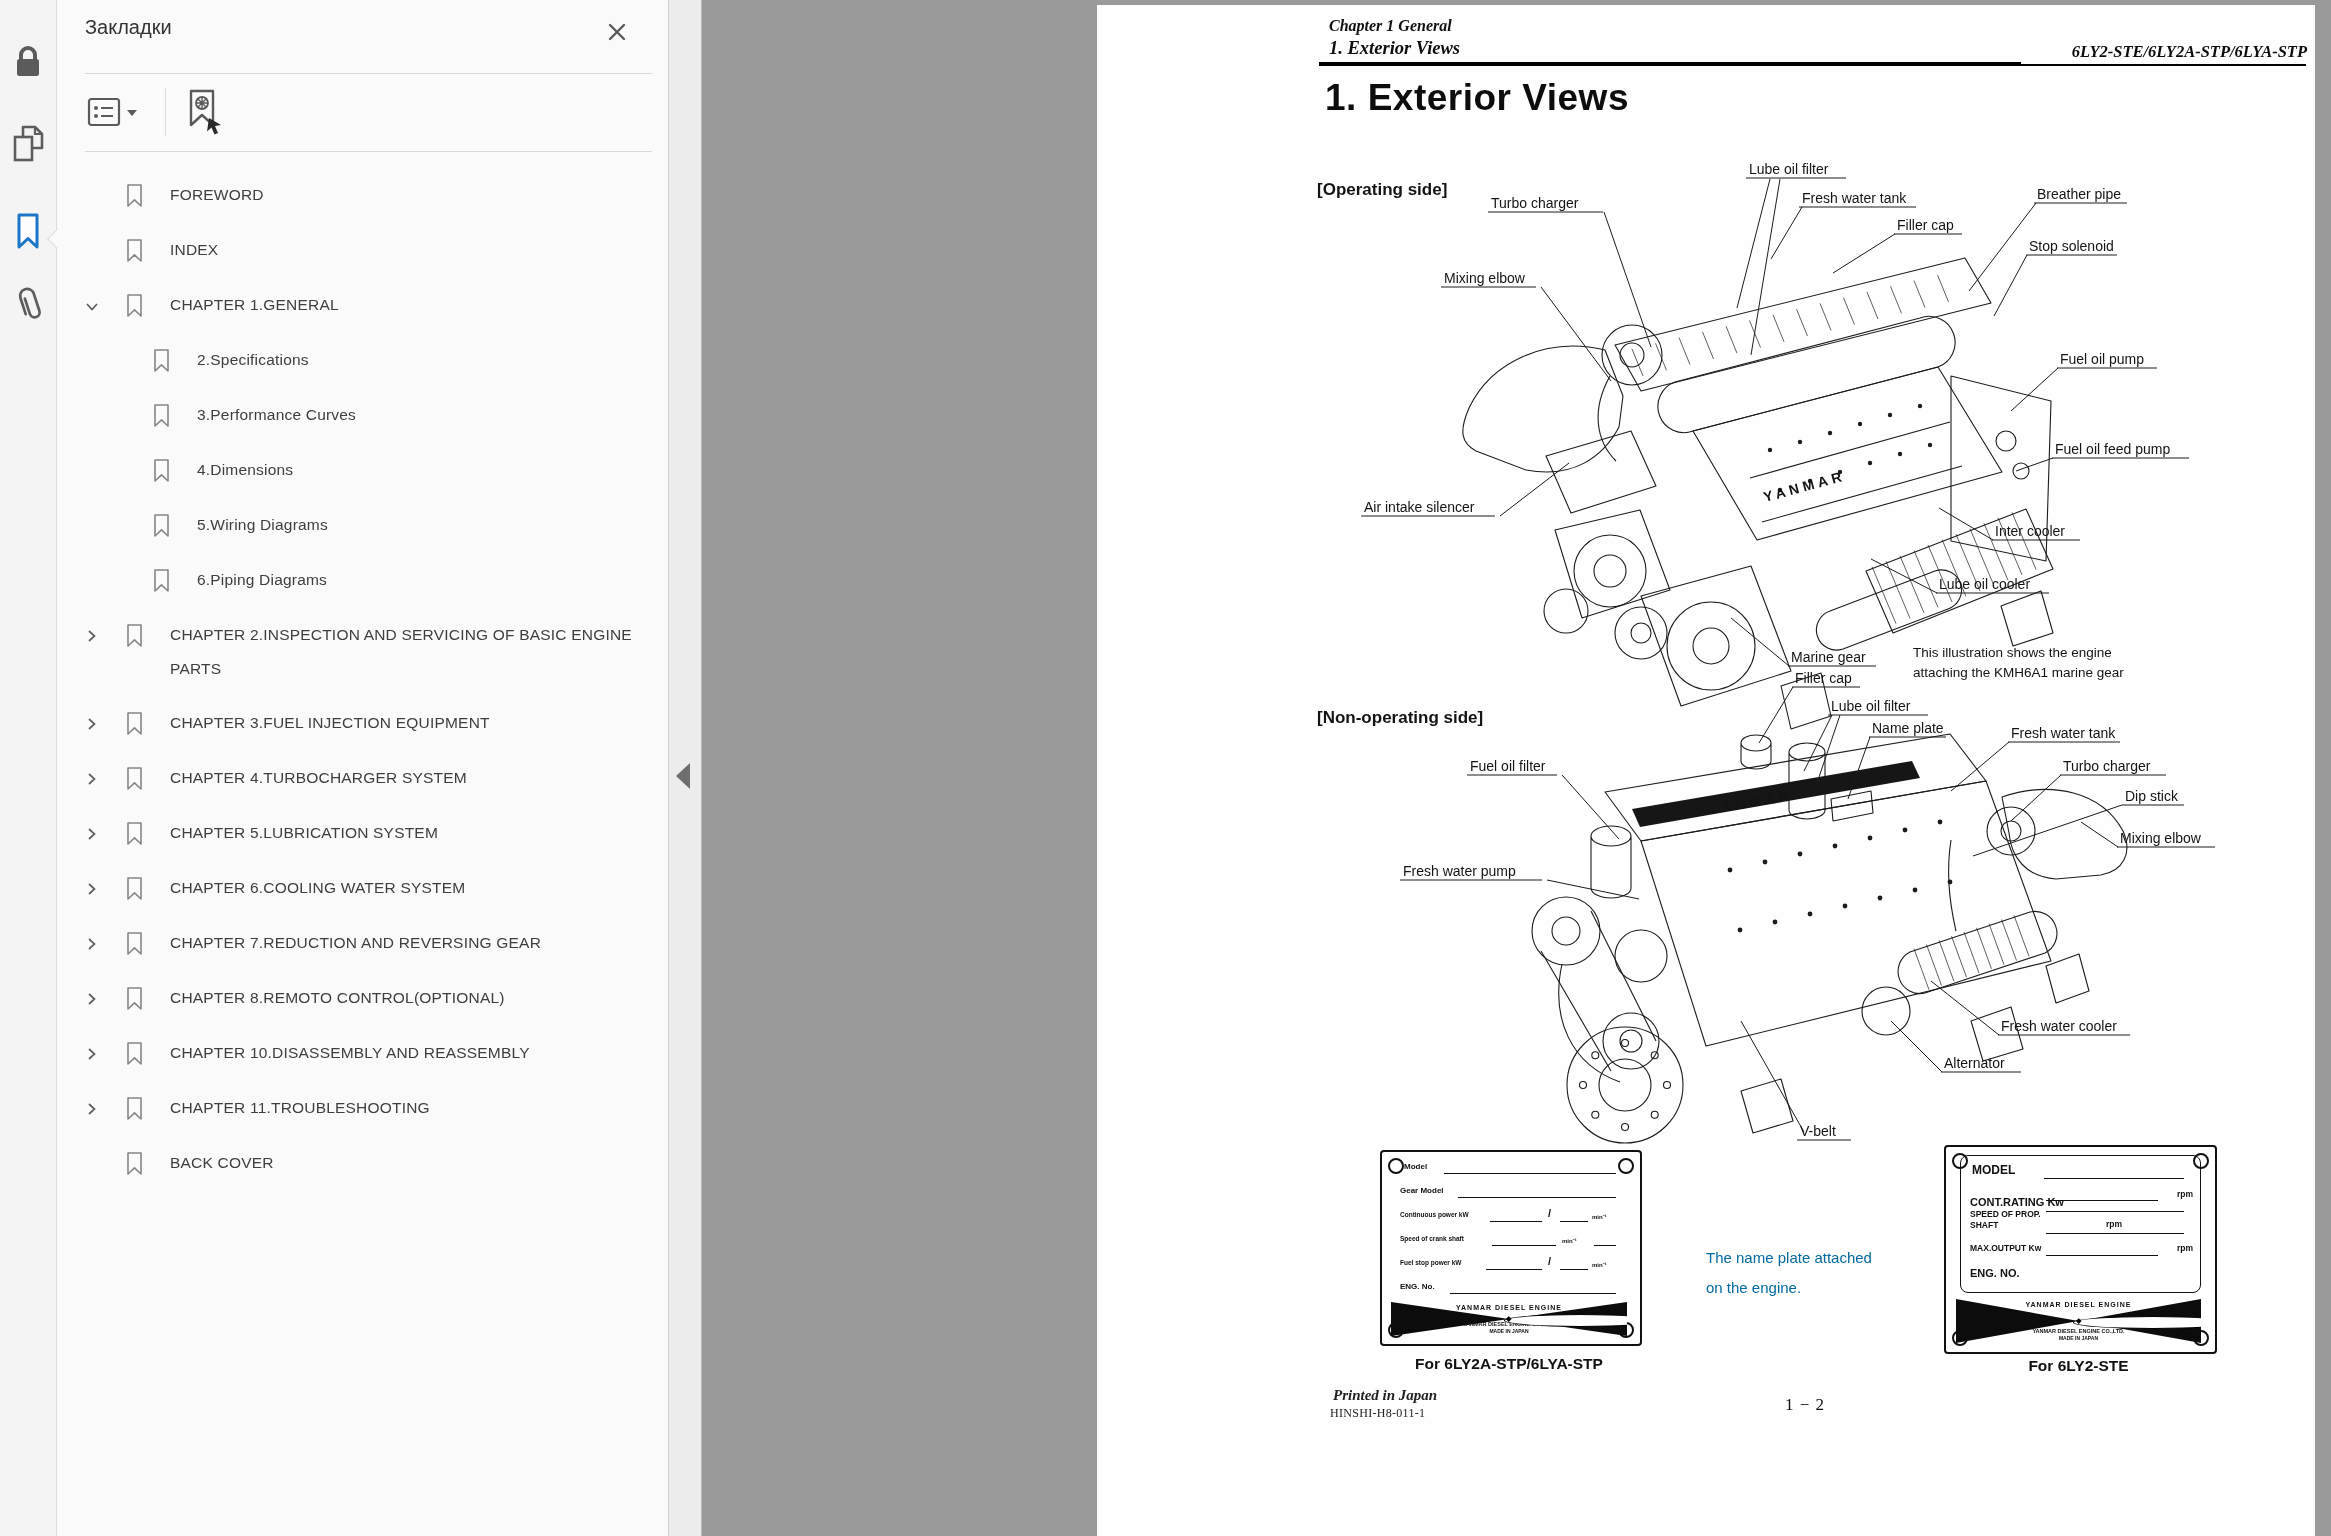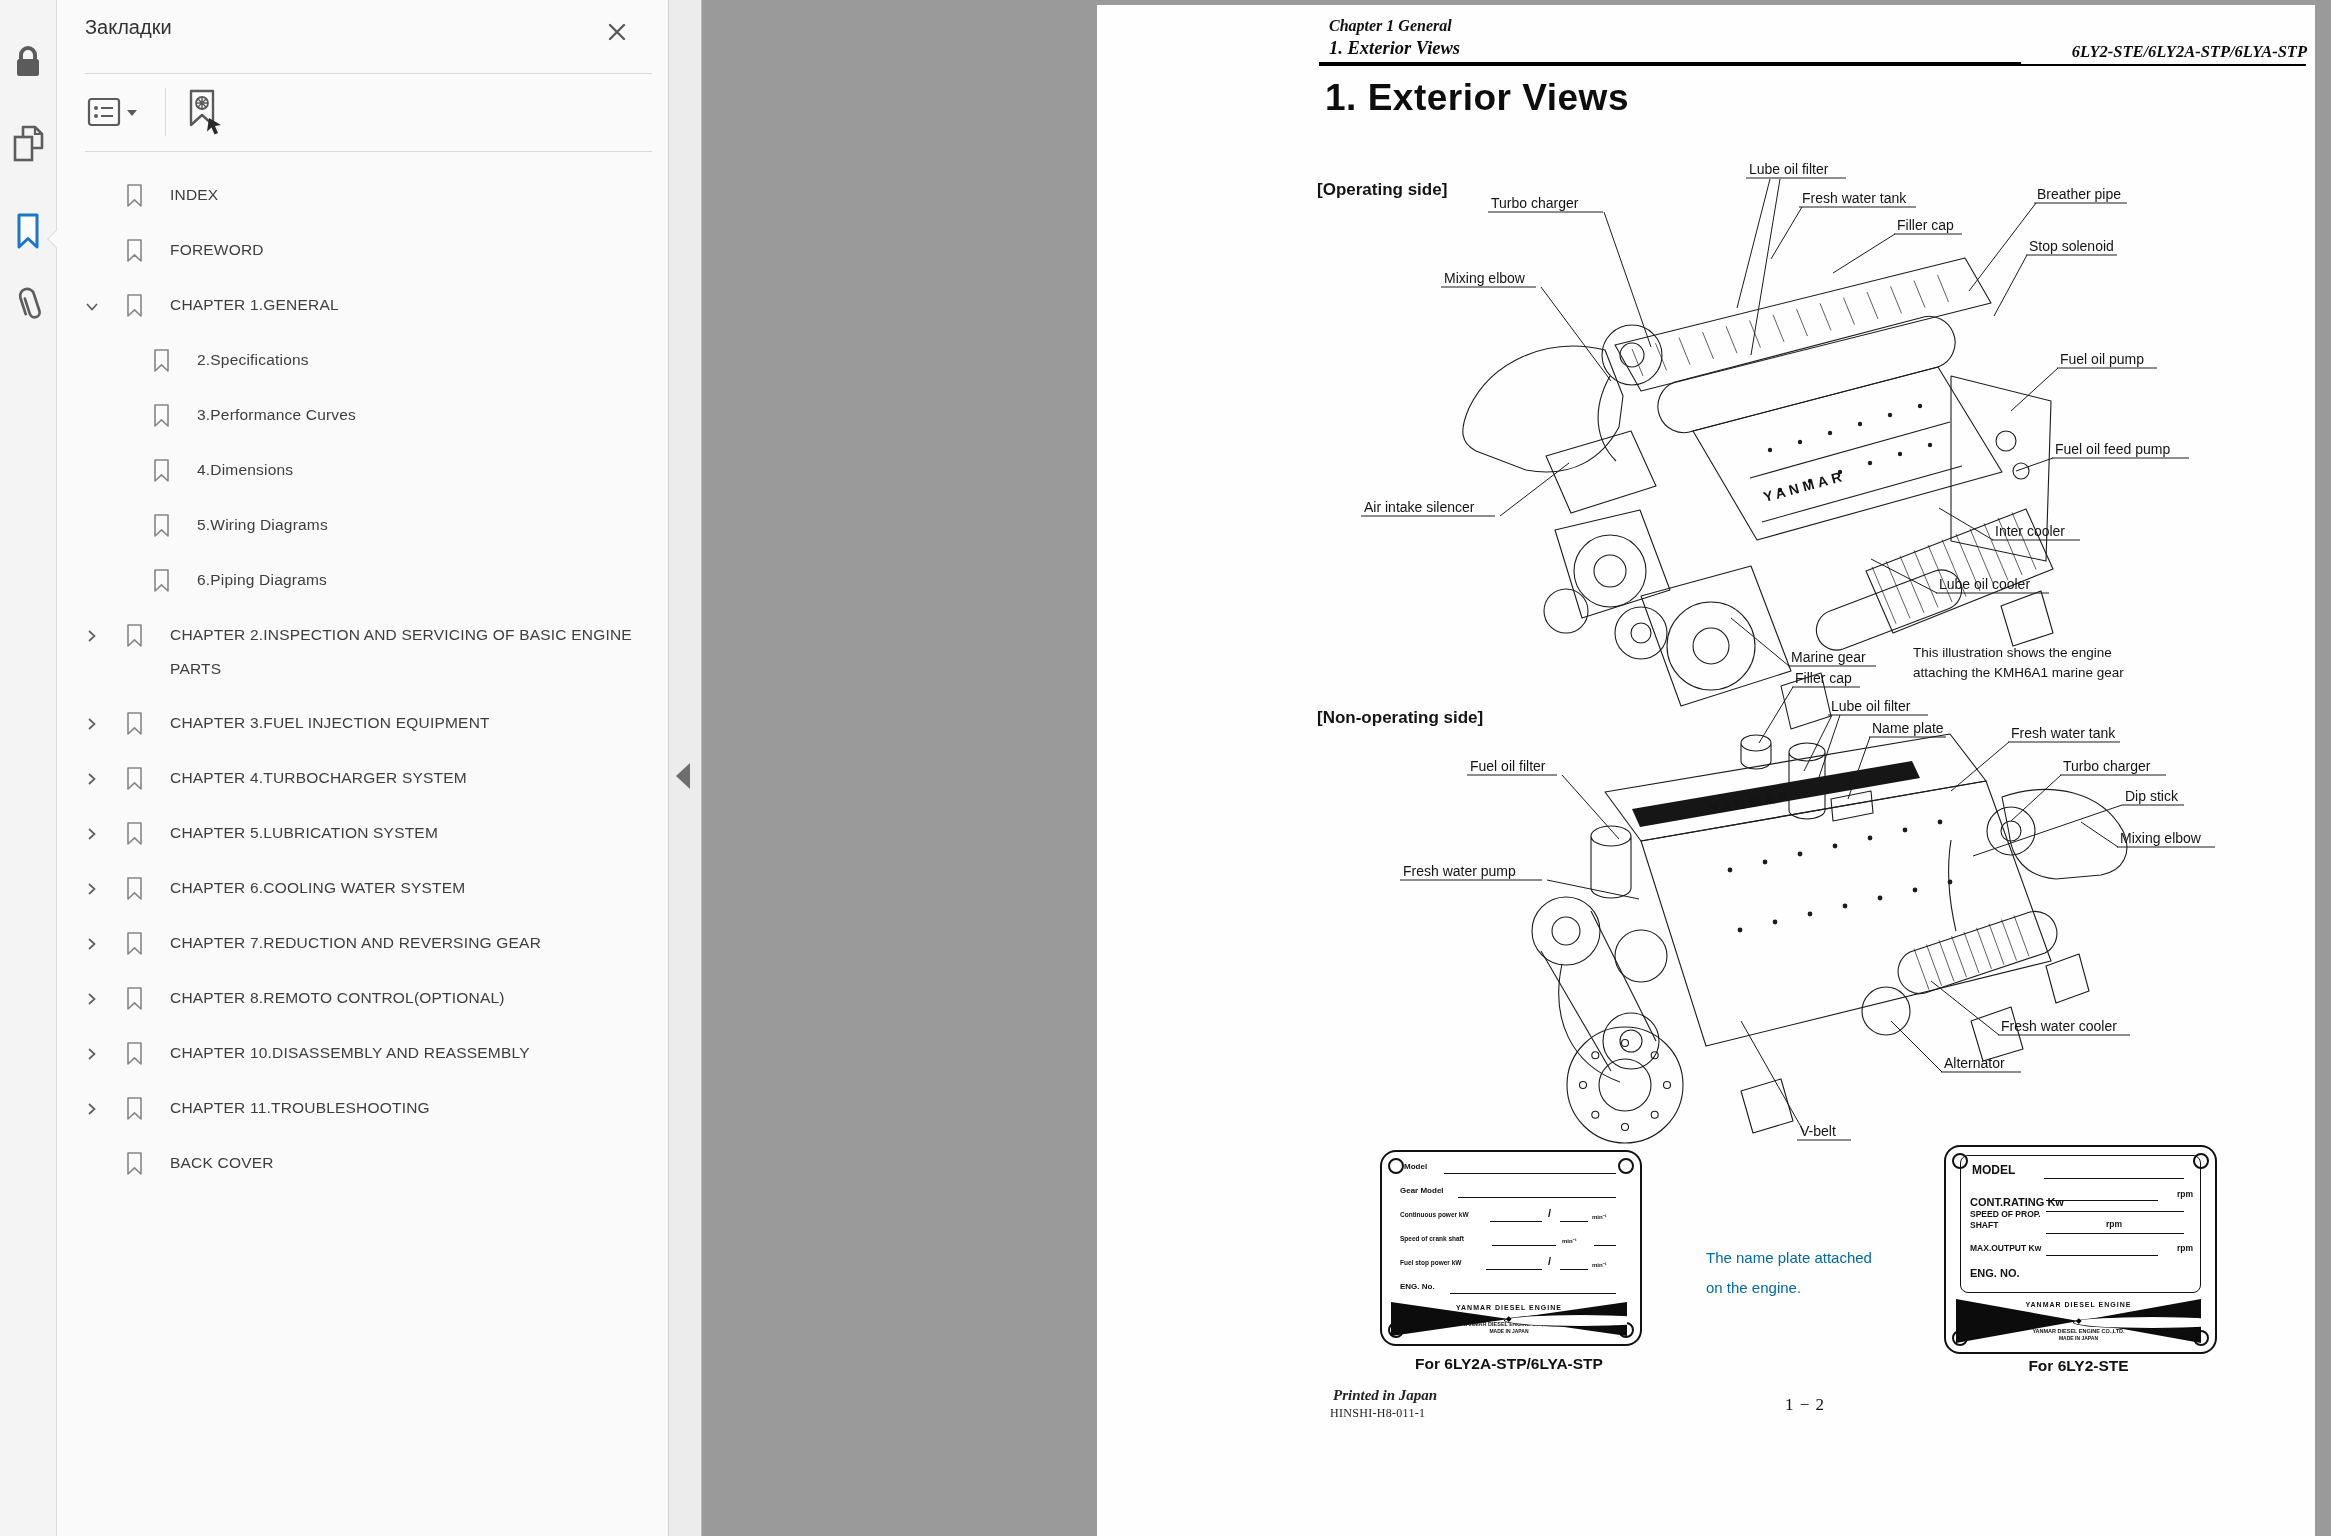--- a/index.html
+++ b/index.html
@@ -45,21 +45,21 @@
   .hd-models{right:8px;top:37px;font-family:"Liberation Serif",serif;font-style:italic;font-weight:bold;font-size:16.5px;color:#0d0d0d;}
   .rule-thick{left:222px;top:57px;width:702px;height:4px;background:#000;}
   .rule-thin{left:924px;top:59px;width:285px;height:2px;background:#000;}
   .page-h1{left:228px;top:72px;font-size:37px;font-weight:bold;color:#0d0d0d;letter-spacing:.5px;}
   .diagram{left:213px;top:135px;}
   .diagram text{font-family:"Liberation Sans",sans-serif;fill:#141414;font-size:14px;}
   .diagram text.cap{font-size:17px;font-weight:bold;}
   .diagram text.note{font-size:13.5px;}
   .diagram text.brand{font-weight:bold;letter-spacing:4px;}
   
-  .plate{border:2.5px solid #111;border-radius:16px;background:#fff;}
+  .plate{border:2.5px solid #111;border-radius:4px;background:#fff;}
   .plate *{position:absolute;color:#111;}
   .plate .screw{width:12px;height:12px;border:2px solid #111;border-radius:50%;background:#fff;}
   .plate .inner{left:14px;right:14px;top:8px;border:1.5px solid #111;border-radius:8px;}
   .pline{height:0;border-bottom:1.4px solid #111;}
   .plbl{font-weight:bold;white-space:nowrap;}
   .band{overflow:hidden;}
   .band svg{position:absolute;left:0;top:0;width:100%;height:100%;}
   .band span{left:18%;width:64%;text-align:center;font-weight:bold;white-space:nowrap;}
   .band-top{top:2px;font-size:7px;letter-spacing:1px;}
   .band-co{bottom:9px;font-size:5.5px;}
@@ -131,28 +131,28 @@
         <path d="M26,30 l12,7 l-6,1 l3,7 l-3.5,1.5 l-3,-7 l-4.5,4 z" fill="#2b2b2b"></path>
       </svg>
     </button>
   </div>
   <div class="bookmark-list" id="bookmark-list">
       <div class="bm-row">
         <span class="expander"></span>
         <span class="bm-icon"><svg width="20" height="26" viewBox="0 0 20 26">
             <path d="M3,2 h13 v21 l-6.5,-6.2 l-6.5,6.2 z" fill="#fbfbfb" stroke="#868686" stroke-width="1.6" stroke-linejoin="round"></path>
           </svg></span>
+        <span class="bm-label">FOREWORD</span>
+      </div>
+      <div class="bm-row">
+        <span class="expander"></span>
+        <span class="bm-icon"><svg width="20" height="26" viewBox="0 0 20 26">
+            <path d="M3,2 h13 v21 l-6.5,-6.2 l-6.5,6.2 z" fill="#fbfbfb" stroke="#868686" stroke-width="1.6" stroke-linejoin="round"></path>
+          </svg></span>
         <span class="bm-label">INDEX</span>
-      </div>
-      <div class="bm-row">
-        <span class="expander"></span>
-        <span class="bm-icon"><svg width="20" height="26" viewBox="0 0 20 26">
-            <path d="M3,2 h13 v21 l-6.5,-6.2 l-6.5,6.2 z" fill="#fbfbfb" stroke="#868686" stroke-width="1.6" stroke-linejoin="round"></path>
-          </svg></span>
-        <span class="bm-label">FOREWORD</span>
       </div>
       <div class="bm-row">
         <span class="expander"><svg width="14" height="13" viewBox="0 0 14 13">
             <polyline points="2,4 7,9.5 12,4" fill="none" stroke="#5f5f5f" stroke-width="1.7"></polyline>
           </svg></span>
         <span class="bm-icon"><svg width="20" height="26" viewBox="0 0 20 26">
             <path d="M3,2 h13 v21 l-6.5,-6.2 l-6.5,6.2 z" fill="#fbfbfb" stroke="#868686" stroke-width="1.6" stroke-linejoin="round"></path>
           </svg></span>
         <span class="bm-label">CHAPTER 1.GENERAL</span>
       </div>

